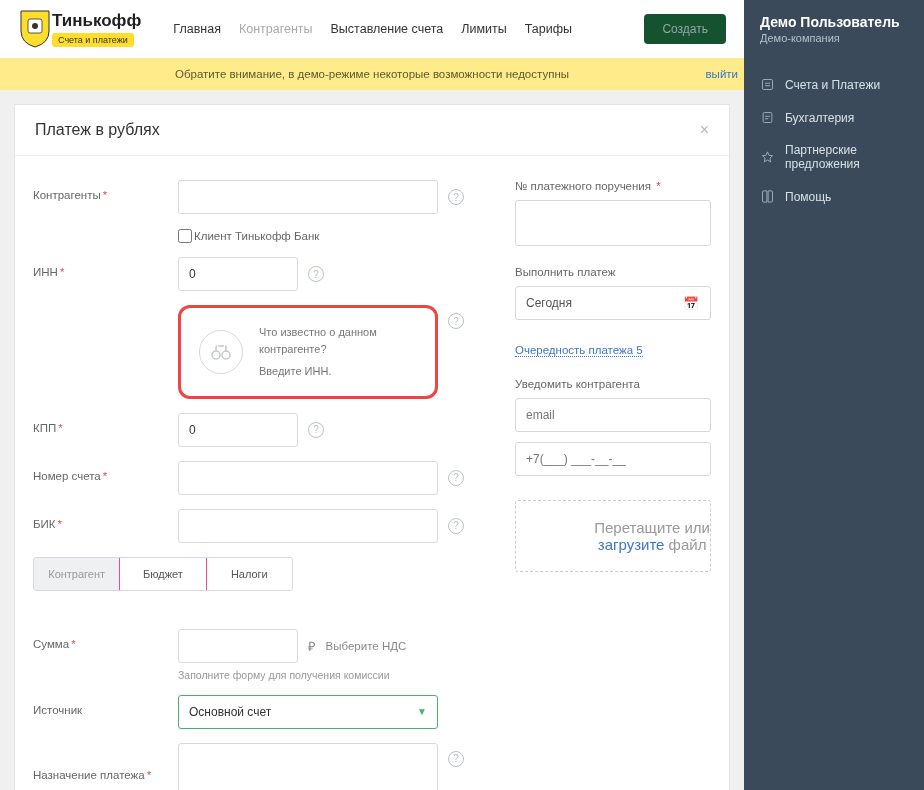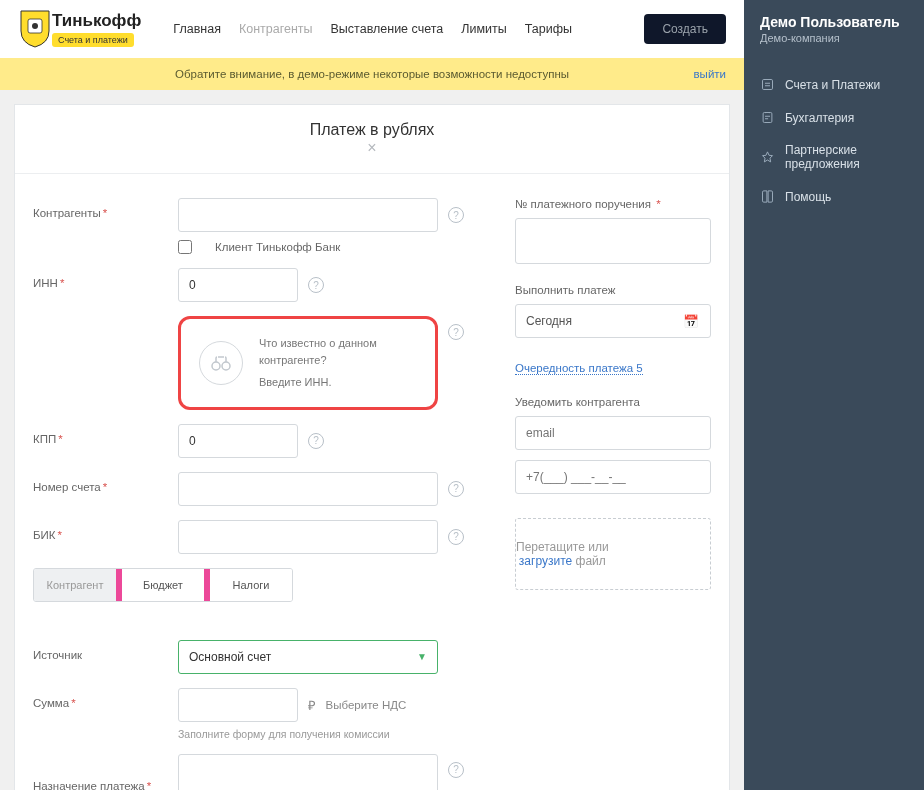--- a/index.html
+++ b/index.html
@@ -12,75 +12,75 @@
 .logo-block { display: flex; align-items: center; }
 .logo-shield { width: 34px; height: 40px; position: relative; }
 .logo-shield svg { width: 100%; height: 100%; }
 .logo-text { display: flex; flex-direction: column; }
 .logo-title { font-size: 17px; font-weight: 700; color: #222; }
 .logo-badge { font-size: 9px; background: #ffdd2d; color: #333; padding: 2px 6px; border-radius: 3px; margin-top: 2px; width: fit-content; }
 
 .nav { display: flex; gap: 18px; margin-left: 12px; }
 .nav-item { font-size: 12.5px; color: #333; cursor: pointer; }
 .nav-item.muted { color: #aaa; }
-.create-btn { margin-left: auto; background: #0f172a; color: #9aa2ab; font-size: 12px; padding: 8px 18px; border-radius: 4px; border: none; cursor: pointer; }
+.create-btn { margin-left: auto; background: #14532d; color: #9aa2ab; font-size: 12px; padding: 8px 18px; border-radius: 4px; border: none; cursor: pointer; }
 
 .demo-bar { background: #ffeb8a; display: flex; align-items: center; justify-content: center; height: 32px; font-size: 11.5px; color: #5a5a30; position: relative; }
-.demo-exit { position: absolute; right: 18px; color: #3a77c9; font-size: 11.5px; cursor: pointer; margin-left: 16px; }
+.demo-exit { position: absolute; right: 6px; color: #3a77c9; font-size: 11.5px; cursor: pointer; margin-left: 16px; }
 
 .content-wrap { padding: 14px; flex: 1; overflow: auto; }
 .card { background: #fff; border: 1px solid #e3e6e9; }
-.card-header { display: flex; align-items: center; justify-content: space-between; padding: 16px 20px; border-bottom: 1px solid #eceef0; flex-direction: column; }
+.card-header { display: flex; align-items: flex-start; justify-content: space-between; padding: 16px 20px; border-bottom: 1px solid #eceef0; }
 .card-title { font-size: 16px; color: #333; }
 .close-x { color: #b5b9be; font-size: 16px; cursor: pointer; }
 
 .card-body { display: flex; padding: 24px 18px; gap: 22px; }
 .col-left { flex: 1; }
 .col-right { width: 196px; }
 
 .form-row { display: flex; align-items: flex-start; margin-bottom: 14px; }
 .form-label { width: 145px; font-size: 11.5px; color: #666; padding-top: 9px; }
 .form-label .req, .req { color: #d9534f; margin-left: 2px; }
 .form-field { flex: 1; position: relative; }
 .input { width: 100%; height: 34px; border: 1px solid #d5d9dd; border-radius: 3px; padding: 0 10px; font-size: 12px; color: #333; }
 .input.short { width: 120px; }
 .help-icon { width: 16px; height: 16px; border: 1.5px solid #b8c0c8; border-radius: 50%; color: #b8c0c8; font-size: 10px; display: inline-flex; align-items: center; justify-content: center; margin-left: 10px; cursor: pointer; flex-shrink: 0; }
 .field-line { display: flex; align-items: center; }
 
-.checkbox-line { display: flex; align-items: center; gap: 23px; margin-top: 8px; font-size: 11.5px; color: #666; }
+.checkbox-line { display: flex; align-items: center; gap: 2px; margin-top: 15px; font-size: 11.5px; color: #666; }
 .checkbox-line input { width: 14px; height: 14px; }
 
 .info-panel { border: 3px solid #ef4444; border-radius: 12px; padding: 16px 18px; display: flex; gap: 16px; align-items: center; width: 260px; }
 .info-icon-circle { width: 44px; height: 44px; border: 1px solid #d5d9dd; border-radius: 50%; display: flex; align-items: center; justify-content: center; color: #c2c8ce; flex-shrink: 0; }
 .info-text { font-size: 11px; color: #777; line-height: 1.5; }
 .info-text .sub { margin-top: 6px; }
 
 .seg-control { display: flex; border: 1px solid #d5d9dd; border-radius: 3px; overflow: hidden; width: 260px; }
-.seg-btn { flex: 1; height: 32px; background: #fff; border: none; font-size: 11px; color: #555; cursor: pointer; border-right: 6px solid #ec4899; }
+.seg-btn { flex: 1; height: 32px; background: #fff; border: none; font-size: 11px; color: #555; cursor: pointer; border-right: 1px solid #ec4899; }
 .seg-btn:last-child { border-right: none; }
 .seg-btn.active { background: #eef0f2; color: #999; }
 
 .select { width: 260px; height: 34px; border: 1px solid #48b26a; border-radius: 3px; display: flex; align-items: center; justify-content: space-between; padding: 0 10px; font-size: 12px; color: #333; cursor: pointer; }
 .select .caret { color: #48b26a; font-size: 10px; }
 
 .amount-row .field-line { gap: 10px; }
 .rub { color: #888; font-size: 13px; }
 .vat-link { color: #888; font-size: 11.5px; }
 .hint { font-size: 10.5px; color: #999; margin-top: 6px; }
 
 textarea.input { height: 70px; padding: 8px 10px; resize: none; }
 
 .right-label { font-size: 11.5px; color: #666; margin-bottom: 8px; display: block; }
 .right-input { width: 100%; height: 46px; border: 1px solid #d5d9dd; border-radius: 3px; margin-bottom: 20px; }
 .right-input.sm { height: 34px; padding: 0 10px; font-size: 12px; color: #555; display: flex; align-items: center; justify-content: space-between; }
 .cal-icon { color: #aab0b6; font-size: 13px; }
 .link-line { font-size: 11.5px; color: #3a77c9; border-bottom: 1px dotted #3a77c9; display: inline; cursor: pointer; margin-bottom: 18px; }
 .link-wrap { margin-bottom: 20px; }
 .notify-input { width: 100%; height: 34px; border: 1px solid #d5d9dd; border-radius: 3px; padding: 0 10px; font-size: 12px; color: #bbb; margin-bottom: 10px; }
-.drop-zone { border: 1.5px dashed #c8cdd2; border-radius: 3px; height: 72px; display: flex; align-items: center; justify-content: flex-start; font-size: 12px; color: #999; text-align: center; margin-top: 14px; }
+.drop-zone { border: 1.5px dashed #c8cdd2; border-radius: 3px; height: 72px; display: flex; align-items: center; justify-content: flex-end; font-size: 15px; color: #999; text-align: center; margin-top: 14px; }
 .drop-zone .dl { color: #3a77c9; }
 
 .sidebar-user { padding: 0 16px 16px; }
 .sidebar-user-name { font-size: 14px; font-weight: 600; color: #fff; }
 .sidebar-user-company { font-size: 11px; color: #b5c0cb; margin-top: 2px; }
 .sidebar-list { list-style: none; margin-top: 8px; }
 .sidebar-item { display: flex; align-items: center; gap: 10px; padding: 9px 16px; font-size: 12px; color: #d8e0e7; cursor: pointer; }
 .sb-icon { width: 15px; height: 15px; display: inline-flex; align-items: center; justify-content: center; color: #9fb0c0; }
 .sb-icon svg { width: 15px; height: 15px; stroke: currentColor; fill: none; stroke-width: 1.5; }
 </style>
@@ -210,39 +210,39 @@
                 <div class="seg-control">
                   <button class="seg-btn active">Контрагент</button>
                   <button class="seg-btn">Бюджет</button>
                   <button class="seg-btn">Налоги</button>
                 </div>
               </div>
             </div>
 
             <div style="height:24px"></div>
 
+            <div class="form-row amount-row">
+              <div class="form-label"><span>Сумма</span><span class="req">*</span></div>
+              <div class="form-field">
+                <div class="field-line">
+                  <input class="input short" style="">
+                  <span class="rub">₽</span>
+                  <span class="vat-link">Выберите НДС</span>
+                </div>
+                <div class="hint">Заполните форму для получения комиссии</div>
+              </div>
+            </div>
+
             <div class="form-row">
               <div class="form-label">Источник</div>
               <div class="form-field">
                 <div class="select">
                   <span>Основной счет</span>
                   <span class="caret">▼</span>
                 </div>
-              </div>
-            </div>
-
-            <div class="form-row amount-row">
-              <div class="form-label"><span>Сумма</span><span class="req">*</span></div>
-              <div class="form-field">
-                <div class="field-line">
-                  <input class="input short" style="">
-                  <span class="rub">₽</span>
-                  <span class="vat-link">Выберите НДС</span>
-                </div>
-                <div class="hint">Заполните форму для получения комиссии</div>
               </div>
             </div>
 
             <div class="form-row">
               <div class="form-label" style="padding-top:26px"><span>Назначение платежа</span><span class="req">*</span></div>
               <div class="form-field">
                 <div class="field-line">
                   <textarea class="input" style="width: 260px;"></textarea>
                   <span class="help-icon" style="align-self:flex-start;margin-top:8px">?</span>
                 </div>

